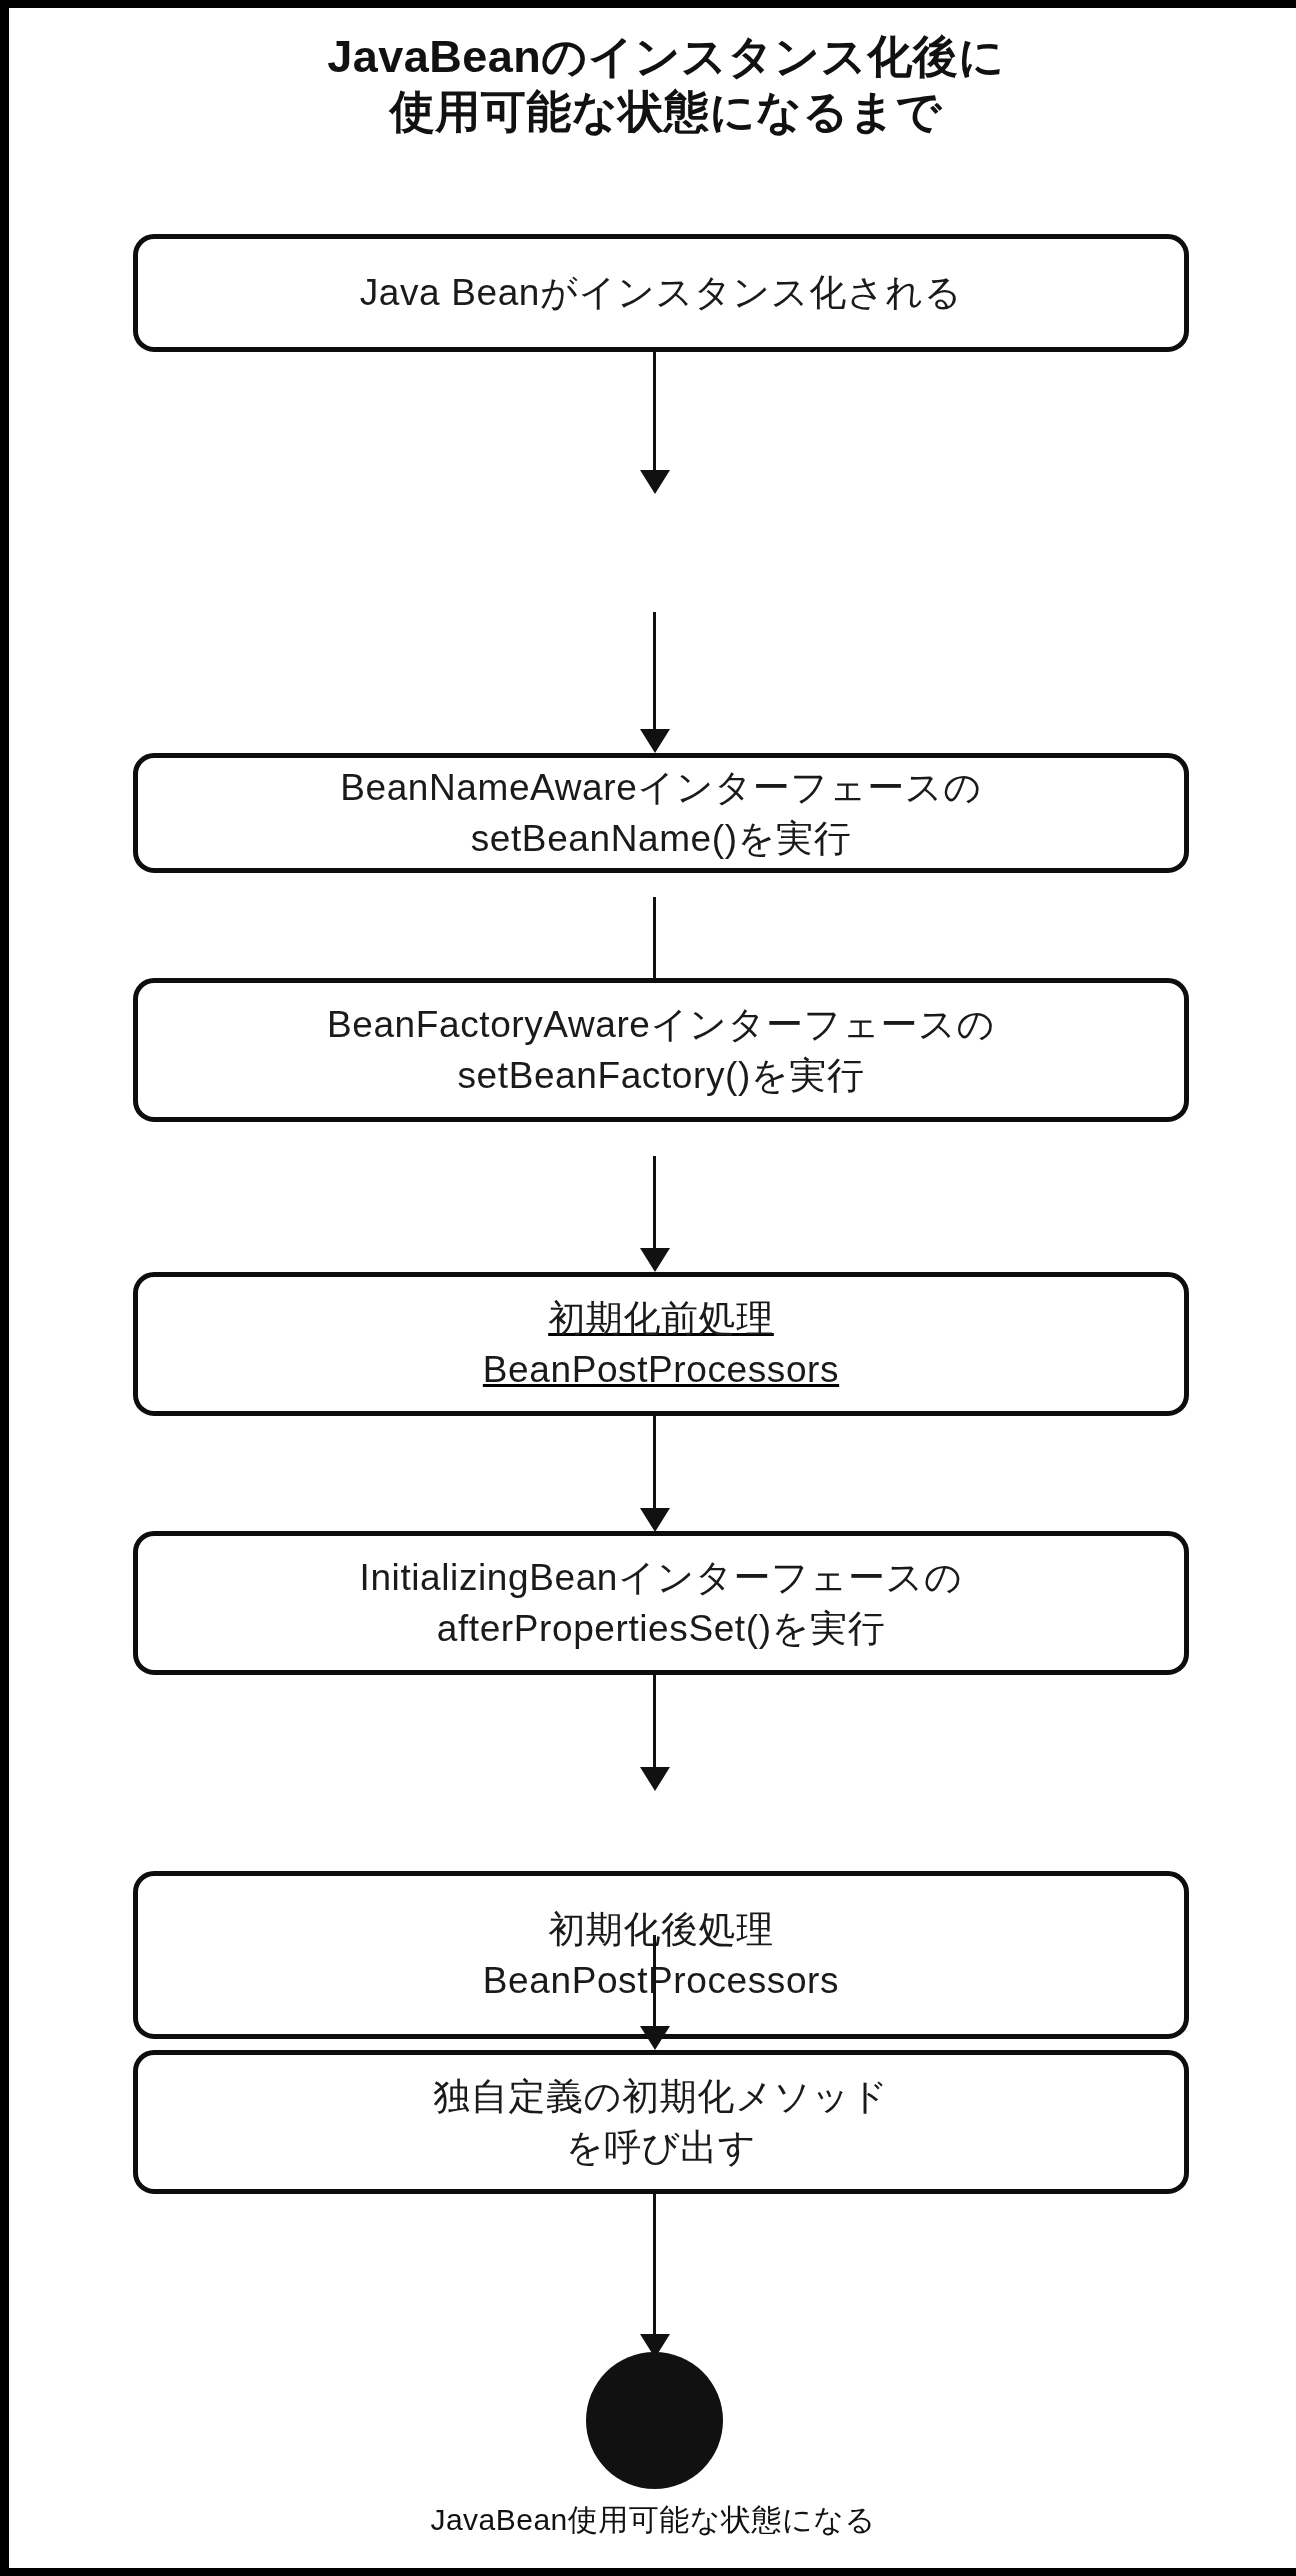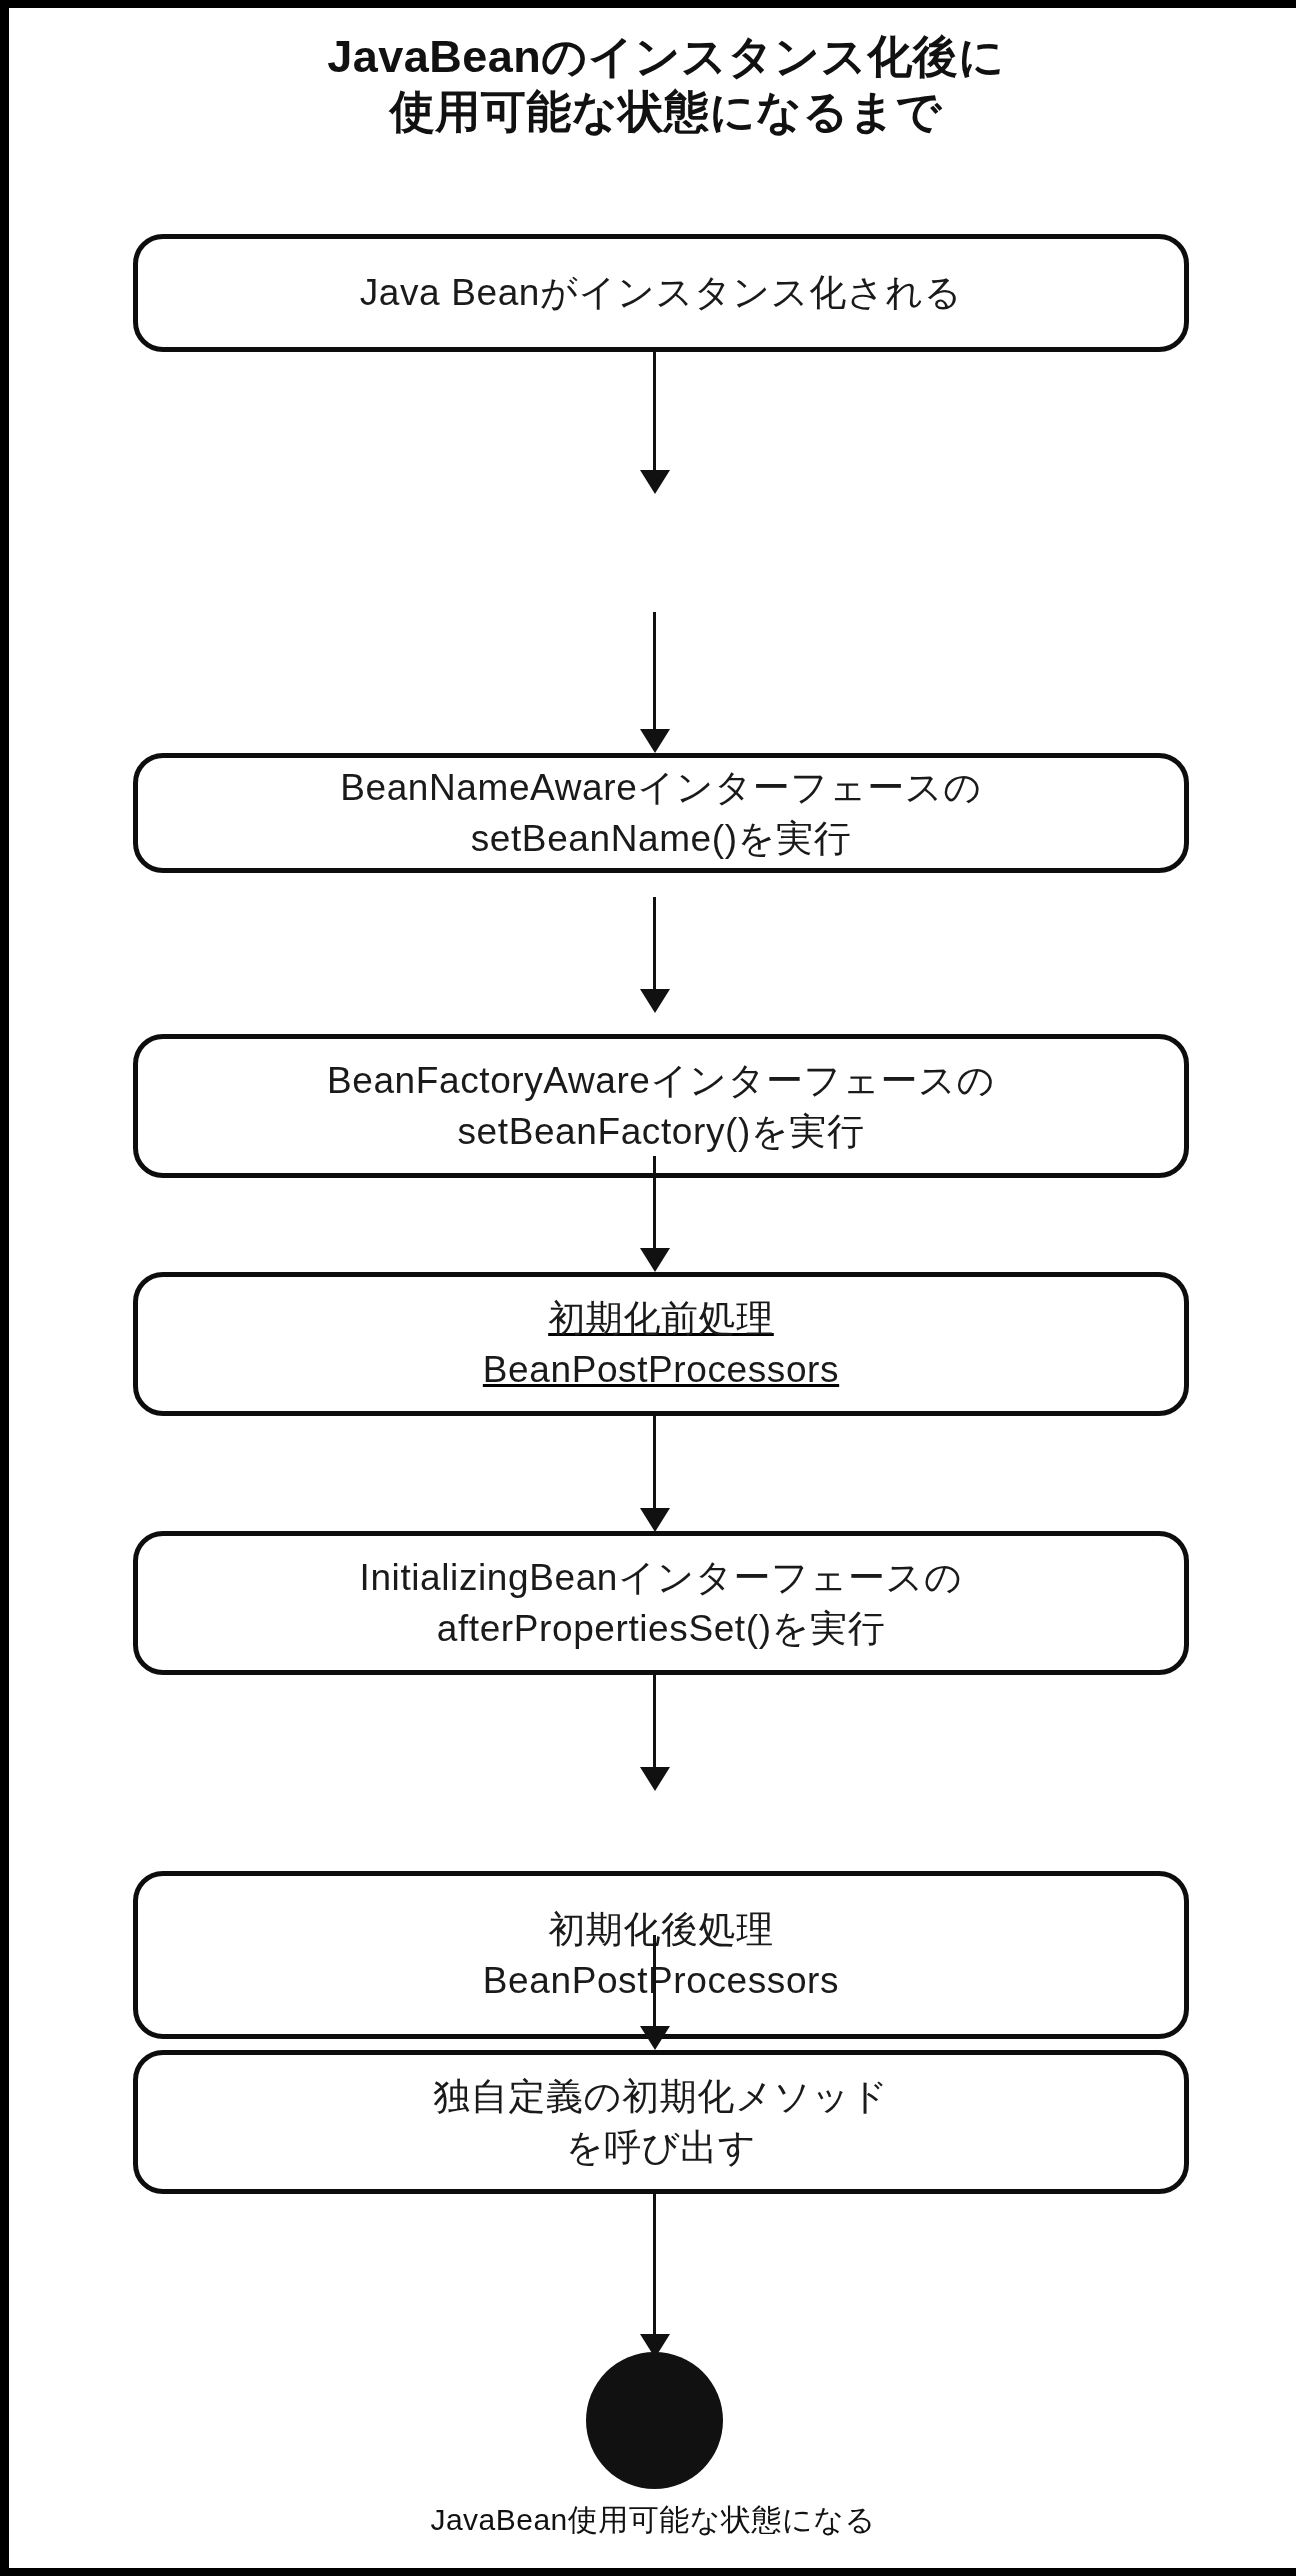--- a/index.html
+++ b/index.html
@@ -55,21 +55,21 @@
     padding-left: 13px;
   }
 
   
   .flow-box {
     position: absolute;
     left: 124px;
     width: 1056px;
     box-sizing: border-box;
     border: 5px solid #0d0d0d;
-    border-radius: 30px;
+    border-radius: 21px;
     background: #ffffff;
     display: flex;
     align-items: center;
     justify-content: center;
     text-align: center;
   }
   .flow-box .box-label {
     font-size: 37px;
     line-height: 1.38;
     color: #1a1a1a;
@@ -135,21 +135,21 @@
     <div class="connector" style="top:604px; height:118px;"></div>
     <div class="arrowhead" style="left:631px; top:721px;"></div>
 
     <div class="flow-box" style="top:745px; height:120px;">
       <span class="box-label">BeanNameAwareインターフェースの
 setBeanName()を実行</span>
     </div>
     <div class="connector" style="top:889px; height:92px;"></div>
     <div class="arrowhead" style="left:631px; top:981px;"></div>
 
-    <div class="flow-box" style="top:1026px; height:144px;">
+    <div class="flow-box" style="top:970px; height:144px;">
       <span class="box-label">BeanFactoryAwareインターフェースの
 setBeanFactory()を実行</span>
     </div>
     <div class="connector" style="top:1148px; height:92px;"></div>
     <div class="arrowhead" style="left:631px; top:1240px;"></div>
 
     <div class="flow-box" style="top:1264px; height:144px;text-decoration:underline;">
       <span class="box-label">初期化前処理
 BeanPostProcessors</span>
     </div>

